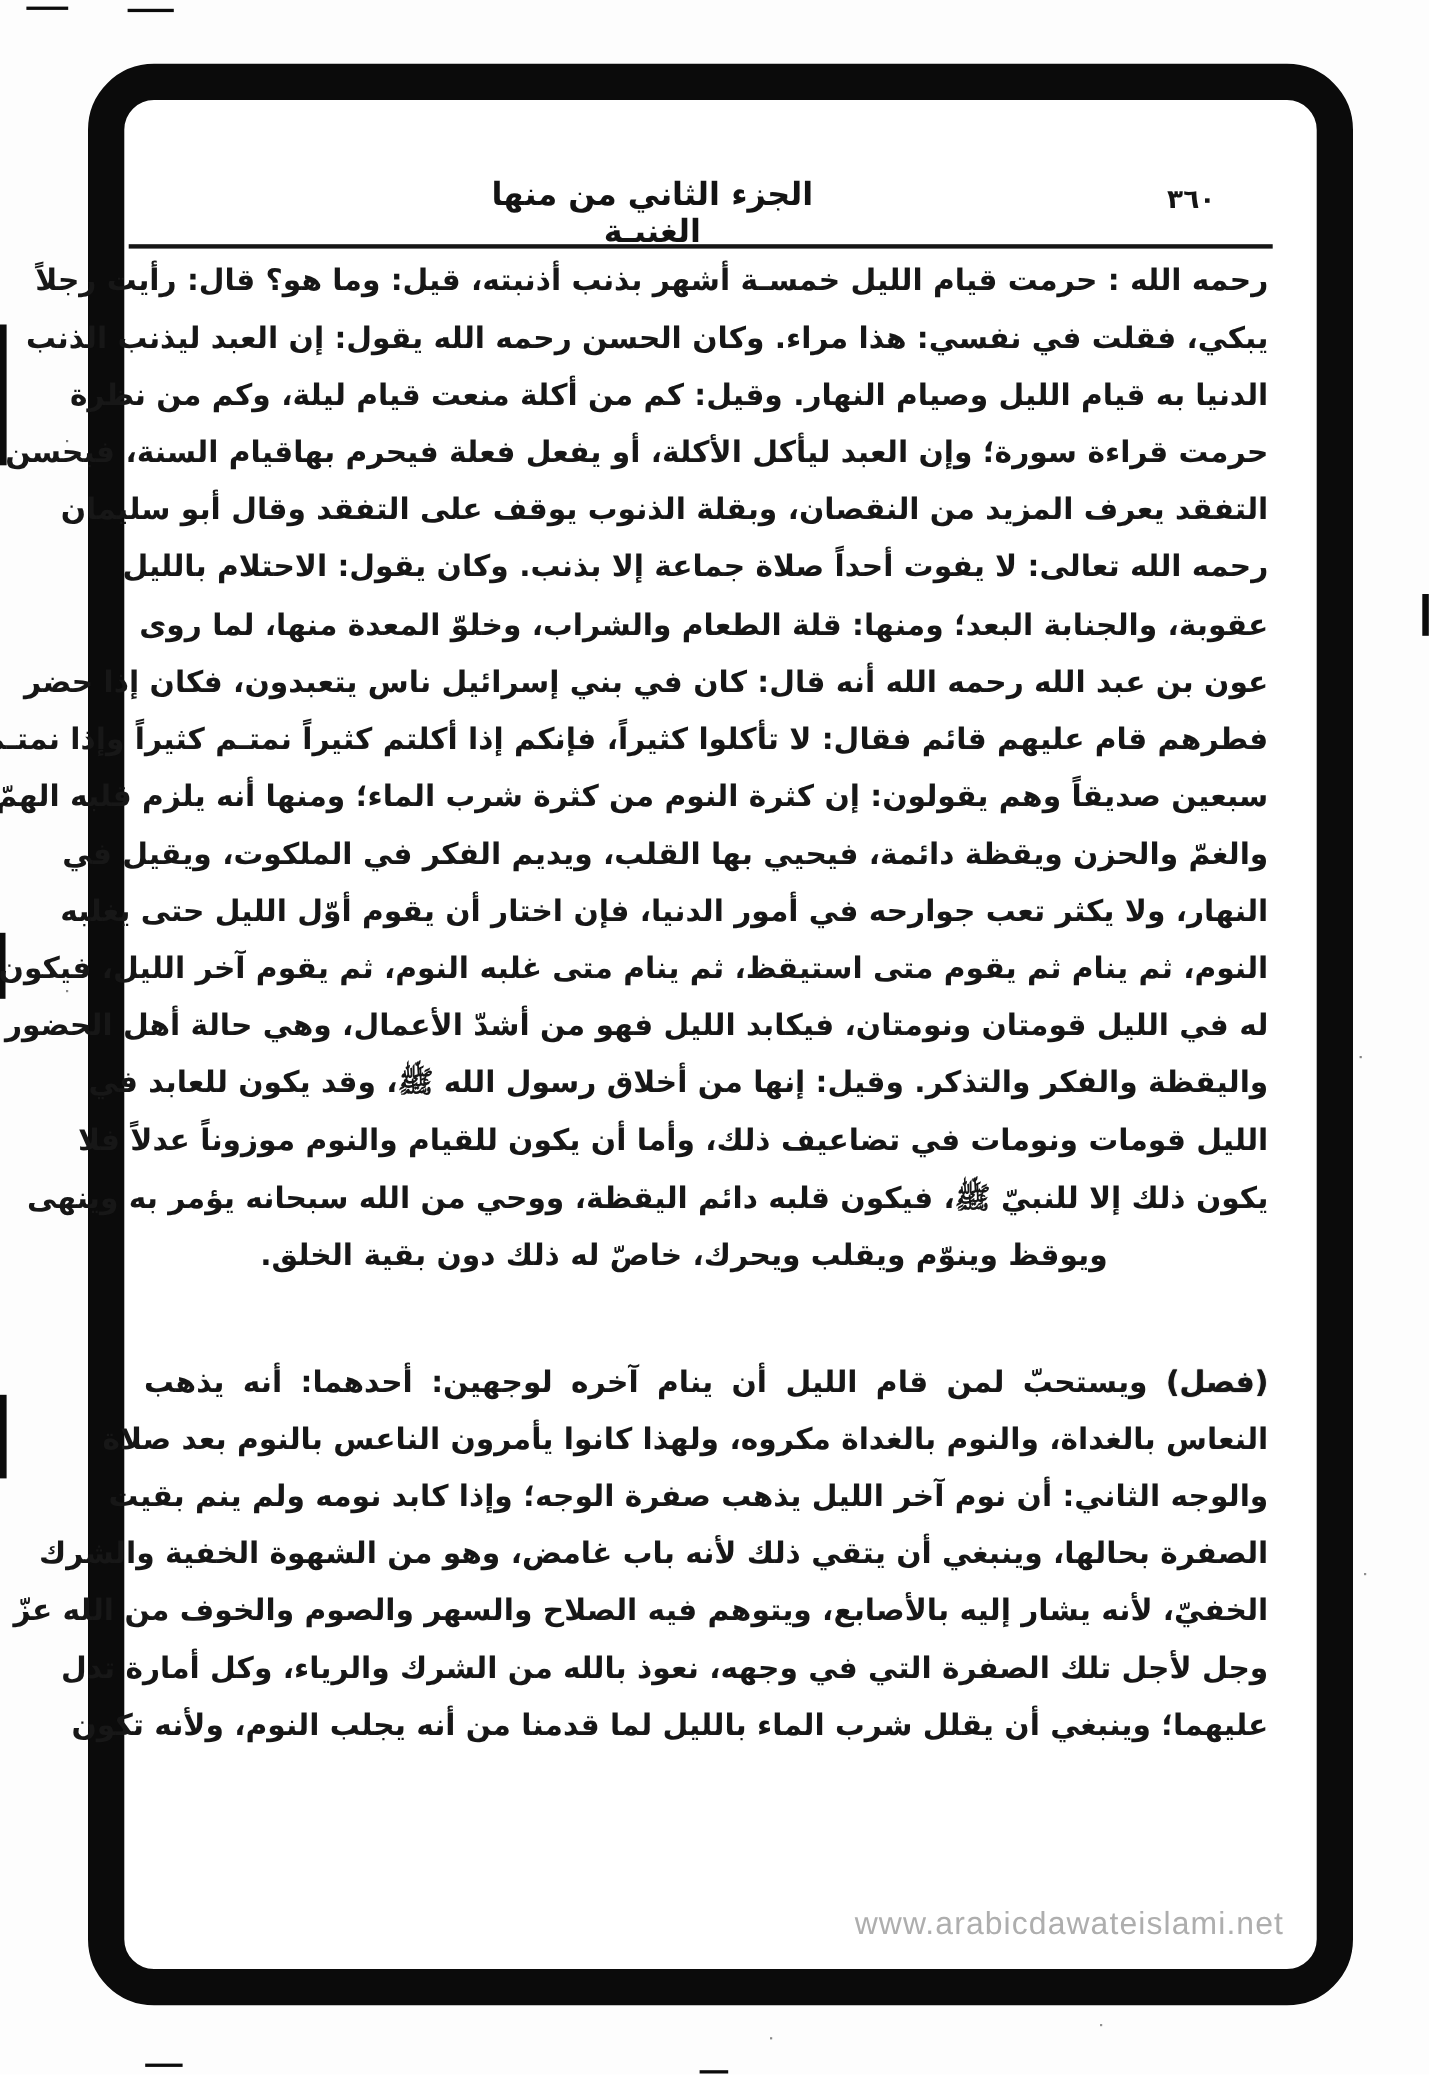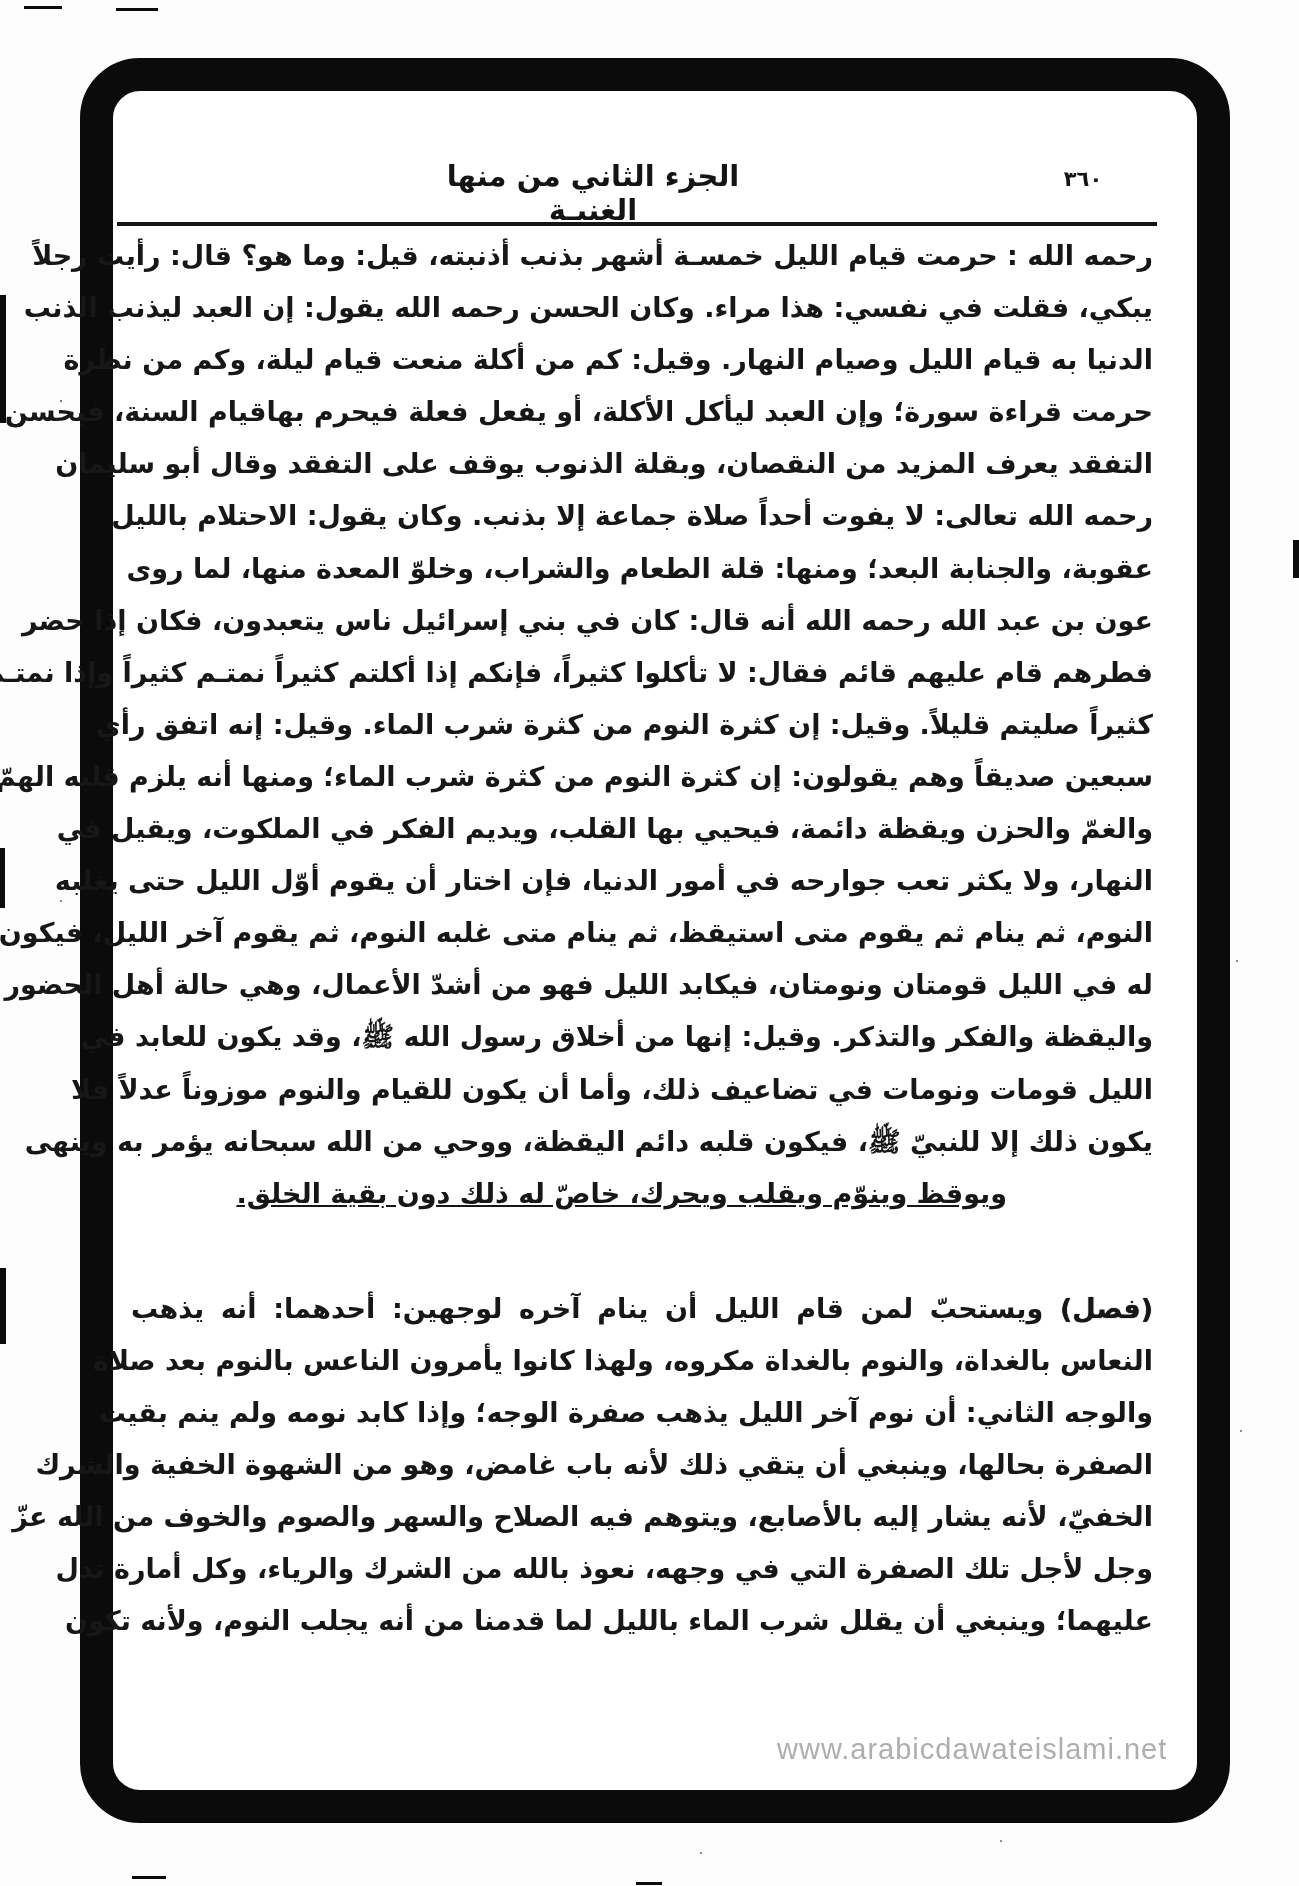--- a/index.html
+++ b/index.html
@@ -44,33 +44,33 @@
     background:#fff;
   }
   .content{position:absolute;left:113px;top:91px;width:1084px;height:1699px;}
   
   .hdr-title{
     position:absolute;left:300px;top:68px;width:360px;text-align:center;
     direction:rtl;font-size:29px;font-weight:bold;color:#141414;
   }
   .hdr-num{
     position:absolute;left:930px;top:76px;width:80px;text-align:center;
-    direction:rtl;font-size:21px;font-weight:bold;color:#141414;
+    direction:rtl;font-size:24px;font-weight:bold;color:#141414;
   }
   .hdr-rule{position:absolute;left:4px;top:131px;width:1040px;height:4px;background:#161616;}
   
   .textblock{
     position:absolute;left:18px;top:139px;width:1022px;
     direction:rtl;color:#171717;
   }
   .line{
     height:52.1px;line-height:52.1px;font-size:27px;font-weight:bold;
     text-align:justify;text-align-last:justify;white-space:nowrap;
   }
-  .line.end-line{text-align-last:right;padding-right:146px;box-sizing:border-box;text-decoration:underline;}
+  .line.end-line{text-align-last:right;padding-right:146px;box-sizing:border-box;}
   .pgap{height:63px;}
   .heavy{text-shadow:0 0 1px #171717;}
   
   .watermark{
     position:absolute;left:664px;top:1642px;width:390px;
     font-size:29px;color:#aeaeae;letter-spacing:1px;text-align:center;
     font-family:"Liberation Sans",sans-serif;
   }
 </style>
 </head>
@@ -100,21 +100,20 @@
     <div>
       <div class="line">رحمه الله : حرمت قيام الليل خمسـة أشهر بذنب أذنبته، قيل: وما هو؟ قال: رأيت رجلاً</div>
       <div class="line">يبكي، فقلت في نفسي: هذا مراء. وكان الحسن رحمه الله يقول: إن العبد ليذنب الذنب</div>
       <div class="line">الدنيا به قيام الليل وصيام النهار. وقيل: كم من أكلة منعت قيام ليلة، وكم من نظرة</div>
       <div class="line">حرمت قراءة سورة؛ وإن العبد ليأكل الأكلة، أو يفعل فعلة فيحرم بهاقيام السنة، فبحسن</div>
       <div class="line">التفقد يعرف المزيد من النقصان، وبقلة الذنوب يوقف على التفقد وقال أبو سليمان</div>
       <div class="line">رحمه الله تعالى: لا يفوت أحداً صلاة جماعة إلا بذنب. وكان يقول: الاحتلام بالليل</div>
       <div class="line">عقوبة، والجنابة البعد؛ ومنها: قلة الطعام والشراب، وخلوّ المعدة منها، لما روى</div>
       <div class="line">عون بن عبد الله رحمه الله أنه قال: كان في بني إسرائيل ناس يتعبدون، فكان إذا حضر</div>
       <div class="line">فطرهم قام عليهم قائم فقال: لا تأكلوا كثيراً، فإنكم إذا أكلتم كثيراً نمتـم كثيراً وإذا نمتـم</div>
-      <div class="line">كثيراً صليتم قليلاً. وقيل: إن كثرة النوم من كثرة شرب الماء. وقيل: إنه اتفق رأي</div>
       <div class="line">سبعين صديقاً وهم يقولون: إن كثرة النوم من كثرة شرب الماء؛ ومنها أنه يلزم قلبه الهمّ</div>
       <div class="line">والغمّ والحزن ويقظة دائمة، فيحيي بها القلب، ويديم الفكر في الملكوت، ويقيل في</div>
       <div class="line">النهار، ولا يكثر تعب جوارحه في أمور الدنيا، فإن اختار أن يقوم أوّل الليل حتى يغلبه</div>
       <div class="line">النوم، ثم ينام ثم يقوم متى استيقظ، ثم ينام متى غلبه النوم، ثم يقوم آخر الليل، فيكون</div>
       <div class="line">له في الليل قومتان ونومتان، فيكابد الليل فهو من أشدّ الأعمال، وهي حالة أهل الحضور</div>
       <div class="line">واليقظة والفكر والتذكر. وقيل: إنها من أخلاق رسول الله ﷺ، وقد يكون للعابد في</div>
       <div class="line">الليل قومات ونومات في تضاعيف ذلك، وأما أن يكون للقيام والنوم موزوناً عدلاً فلا</div>
       <div class="line">يكون ذلك إلا للنبيّ ﷺ، فيكون قلبه دائم اليقظة، ووحي من الله سبحانه يؤمر به وينهى</div>
       <div class="line end-line">ويوقظ وينوّم ويقلب ويحرك، خاصّ له ذلك دون بقية الخلق.</div>
     </div>

